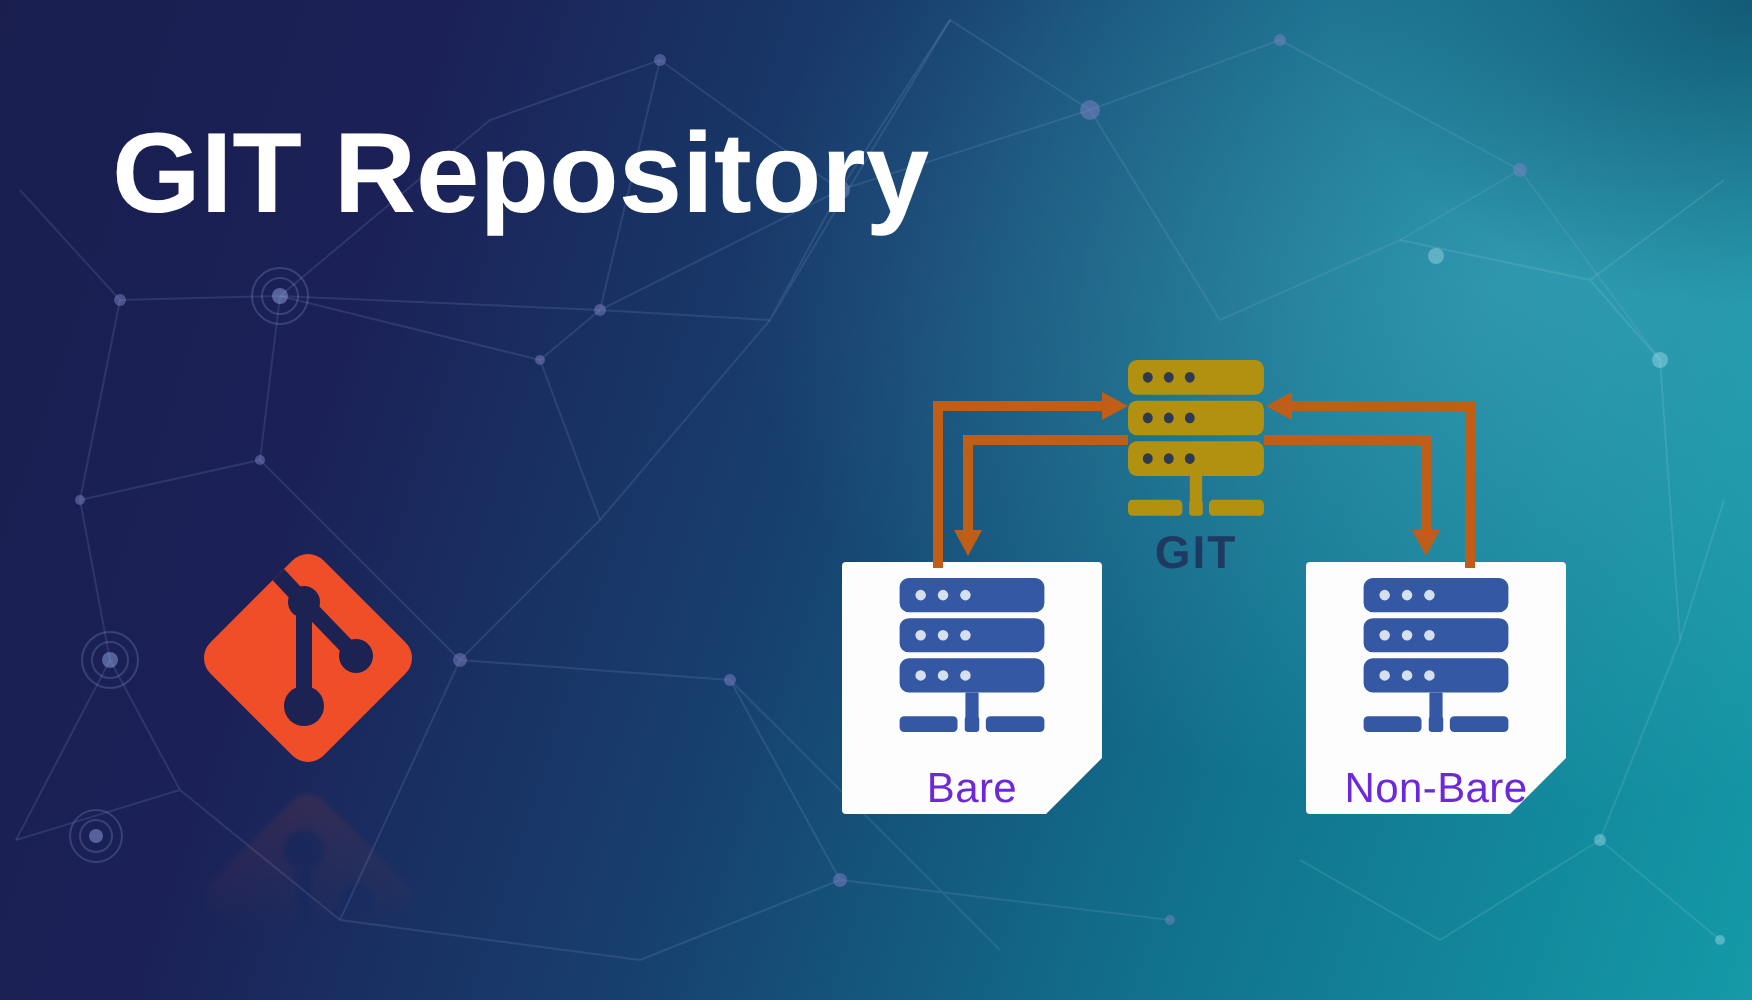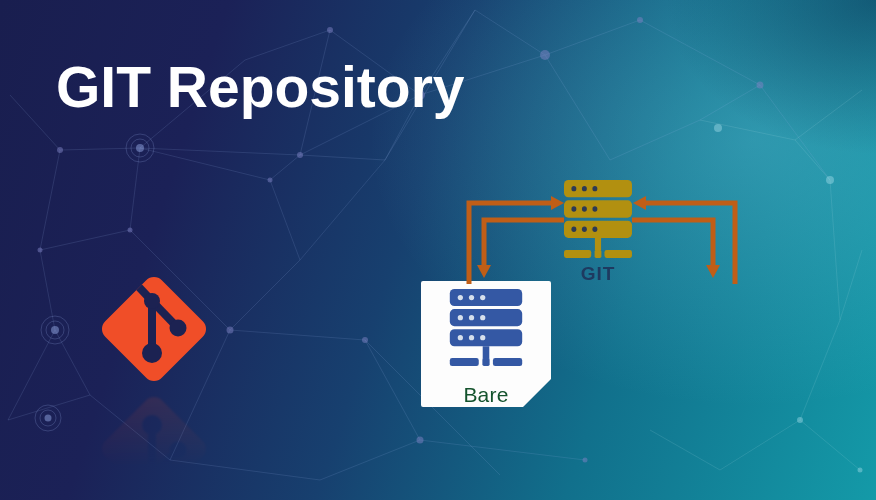--- a/index.html
+++ b/index.html
@@ -19,39 +19,39 @@
   .git-logo{position:absolute;left:96px;top:271px;width:116px;height:116px;z-index:3;}
   .git-logo-reflection{
     position:absolute;left:96px;top:391px;width:116px;height:116px;z-index:2;
     transform:scaleY(-1);opacity:.14;filter:blur(1.2px);
     -webkit-mask-image:linear-gradient(to top,rgba(0,0,0,.9),transparent 65%);
     mask-image:linear-gradient(to top,rgba(0,0,0,.9),transparent 65%);
   }
   .diagram-svg{position:absolute;inset:0;z-index:5;pointer-events:none;}
   .git-label{
     position:absolute;left:560px;top:263px;width:76px;z-index:6;
-    text-align:center;font-size:19px;font-weight:700;letter-spacing:1px;color:var(--label-navy,#1E3A60);
+    text-align:center;font-size:23px;font-weight:700;letter-spacing:1px;color:var(--label-navy,#1E3A60);
   }
   .repo-card{
     position:absolute;top:281px;width:130px;height:126px;z-index:4;
     background:#fdfdfd;border-radius:2px;
     box-shadow:4px 5px 9px rgba(0,10,25,.38);
     display:flex;flex-direction:column;align-items:center;
     clip-path:polygon(0 0,100% 0,100% calc(100% - 28px),calc(100% - 28px) 100%,0 100%);
   }
   .repo-card.bare{left:421px;}
   .repo-card.nonbare{left:653px;}
   .repo-card .fold{
     position:absolute;right:0;bottom:0;width:28px;height:28px;
     background:linear-gradient(to bottom right,#eef3f6 0%,#c0cdd7 45%,#8aa2b3 100%);
     clip-path:polygon(0 100%,100% 0,86% 86%);
   }
   .repo-card .srv{margin-top:8px;}
   .repo-card .card-label{
-    margin-top:17px;font-size:21px;color:#14532d;font-weight:400;letter-spacing:.2px;
+    margin-top:17px;font-size:21px;color:#6d28d9;font-weight:400;letter-spacing:.2px;
   }
   .footer-url{
     position:absolute;right:21px;bottom:13px;z-index:6;
     color:#ffffff;font-size:20px;font-weight:700;letter-spacing:.4px;
     text-shadow:0 1px 2px rgba(0,40,50,.35);
   }
 </style>
 </head>
 <body>
 
@@ -191,15 +191,22 @@
   <div class="git-label">GIT</div>
 
   <div class="repo-card bare">
     <svg class="srv" width="76" height="81" viewBox="0 0 220 234" style="--srv-body:var(--server-blue,#3458A4);--srv-dot:var(--server-blue-dot,#d6dfec);">
       <use href="#srv-stack"></use>
     </svg>
     <div class="card-label">Bare</div>
     <div class="fold"></div>
   </div>
 
+  <div class="repo-card nonbare">
+    <svg class="srv" width="76" height="81" viewBox="0 0 220 234" style="--srv-body:var(--server-blue,#3458A4);--srv-dot:var(--server-blue-dot,#d6dfec);">
+      <use href="#srv-stack"></use>
+    </svg>
+    <div class="card-label">Non-Bare</div>
+    <div class="fold"></div>
+  </div>
 
 
 </div>
 
 </body></html>

